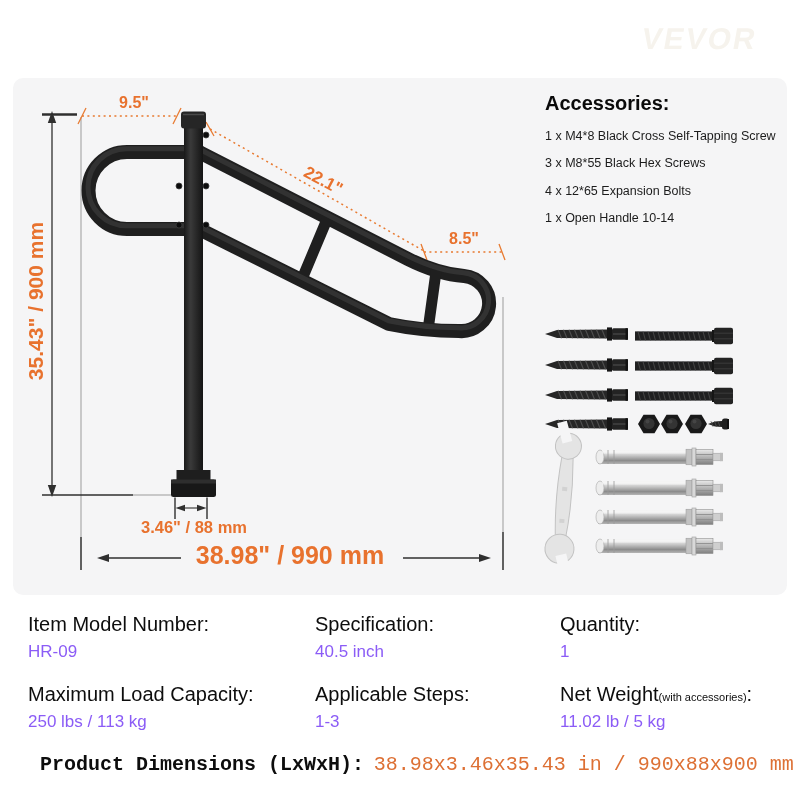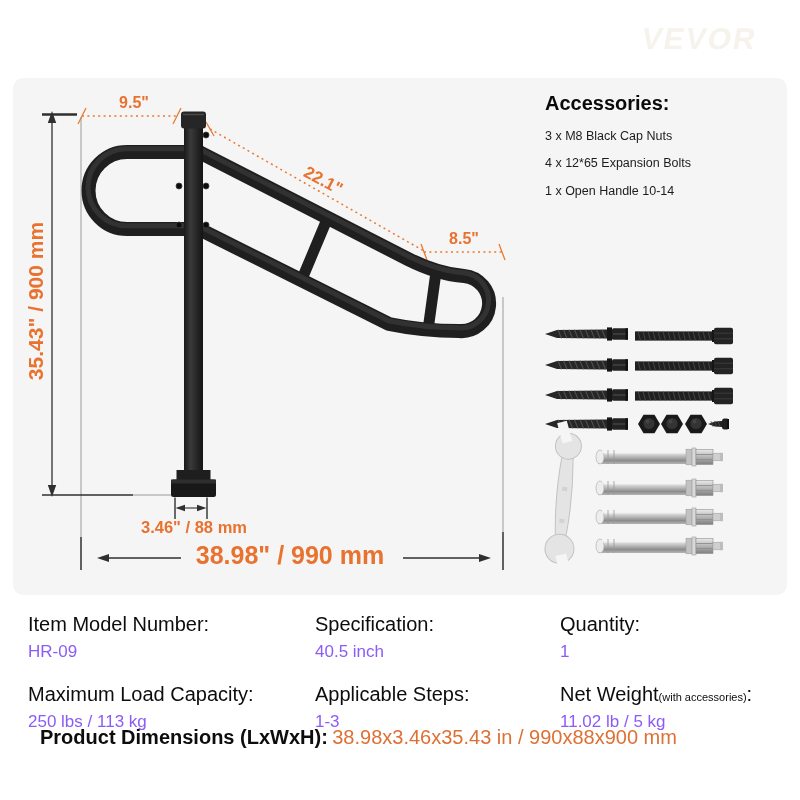--- a/index.html
+++ b/index.html
@@ -29,21 +29,21 @@
   .dim-total{left:182px;top:541px;width:216px;font-size:25px;}
   
   .acc-heading{left:545px;top:92px;font-size:20px;font-weight:bold;color:#0a0a0a;z-index:3;}
   .acc-list{left:545px;top:123px;z-index:3;}
   .acc-item{font-size:12.5px;color:#1c1c1c;line-height:27.4px;white-space:nowrap;}
   
   .spec-label{font-size:20px;font-weight:normal;color:#0d0d0d;z-index:3;white-space:nowrap;}
   .spec-value{font-size:17px;color:#8b5cf6;z-index:3;white-space:nowrap;}
   .c1{left:28px;} .c2{left:315px;} .c3{left:560px;}
   .r1l{top:613px;} .r1v{top:642px;} .r2l{top:683px;} .r2v{top:712px;}
-  .r3{left:40px;top:726px;z-index:3;white-space:nowrap;}
+  .r3{left:40px;top:753px;z-index:3;white-space:nowrap;font-family:Liberation Mono, monospace;}
   .r3 .lbl{font-size:20px;font-weight:bold;color:#0d0d0d;}
   .r3 .val{font-size:20px;color:#dd7034;}
   .nw-sub{font-size:11px;margin-top:48px;}
 </style>
 </head>
 <body>
 
 <div class="abs watermark">VEVOR</div>
 <div class="abs panel"></div>
 
@@ -237,21 +237,22 @@
 
 <div class="abs dim dim-95">9.5"</div>
 <div class="abs dim dim-221">22.1"</div>
 <div class="abs dim dim-85">8.5"</div>
 <div class="abs dim dim-height">35.43" / 900 mm</div>
 <div class="abs dim dim-base">3.46" / 88 mm</div>
 <div class="abs dim dim-total">38.98" / 990 mm</div>
 
 <div class="abs acc-heading">Accessories:</div>
 <div class="abs acc-list">
-  <div class="acc-item">3 x M8 Black Cap Nuts</div>
+  <div class="acc-item">1 x M4*8 Black Cross Self-Tapping Screw</div>
+  <div class="acc-item">3 x M8*55 Black Hex Screws</div>
   <div class="acc-item">4 x 12*65 Expansion Bolts</div>
   <div class="acc-item">1 x Open Handle 10-14</div>
 </div>
 
 <div class="abs spec-label c1 r1l">Item Model Number:</div>
 <div class="abs spec-value c1 r1v">HR-09</div>
 <div class="abs spec-label c2 r1l">Specification:</div>
 <div class="abs spec-value c2 r1v">40.5 inch</div>
 <div class="abs spec-label c3 r1l">Quantity:</div>
 <div class="abs spec-value c3 r1v">1</div>

